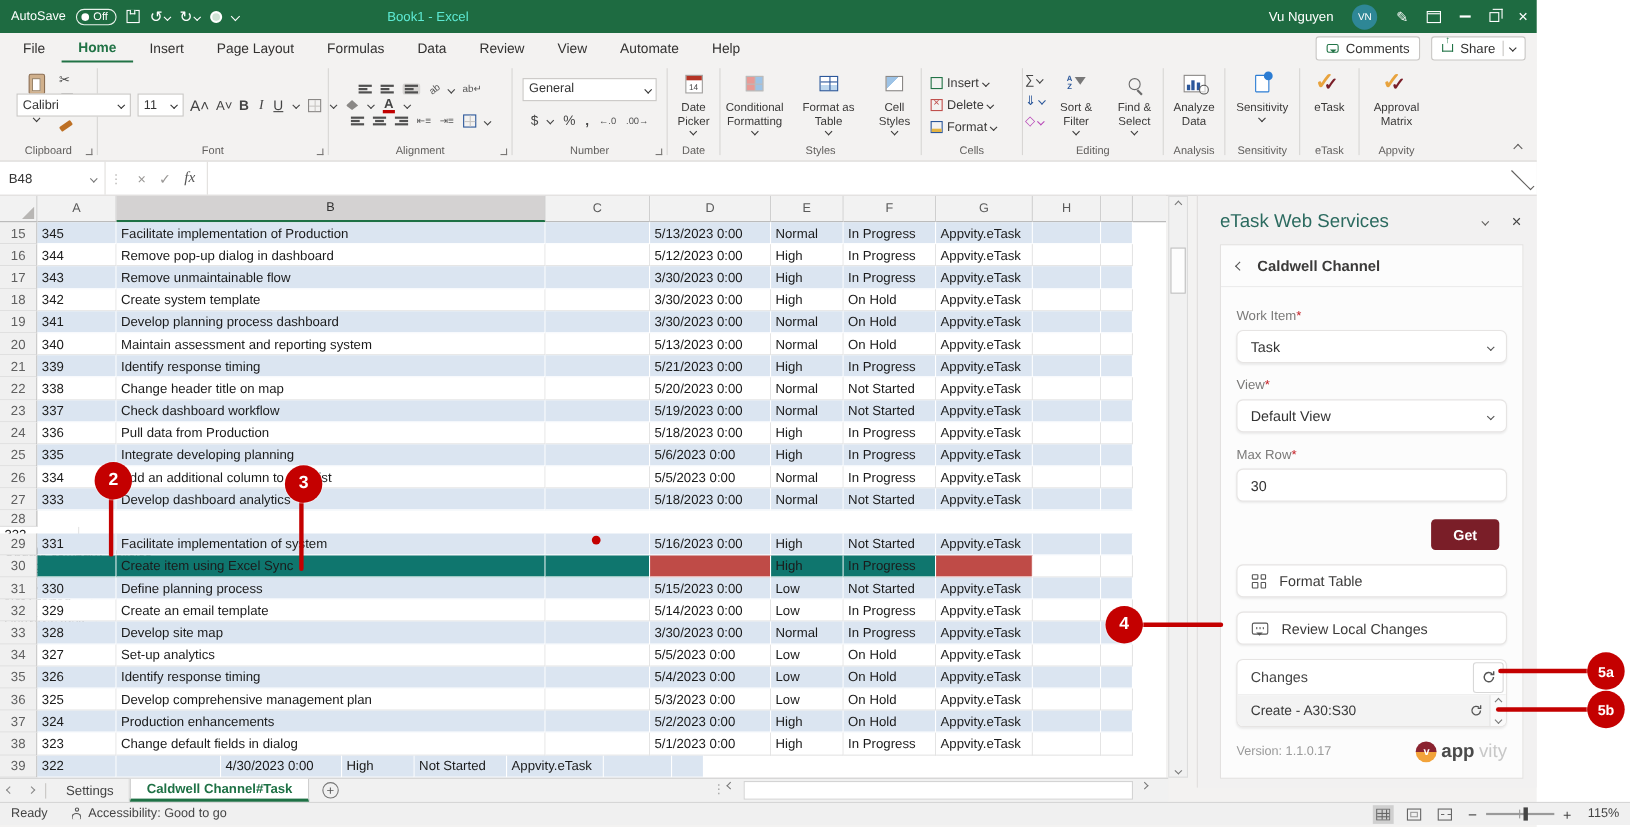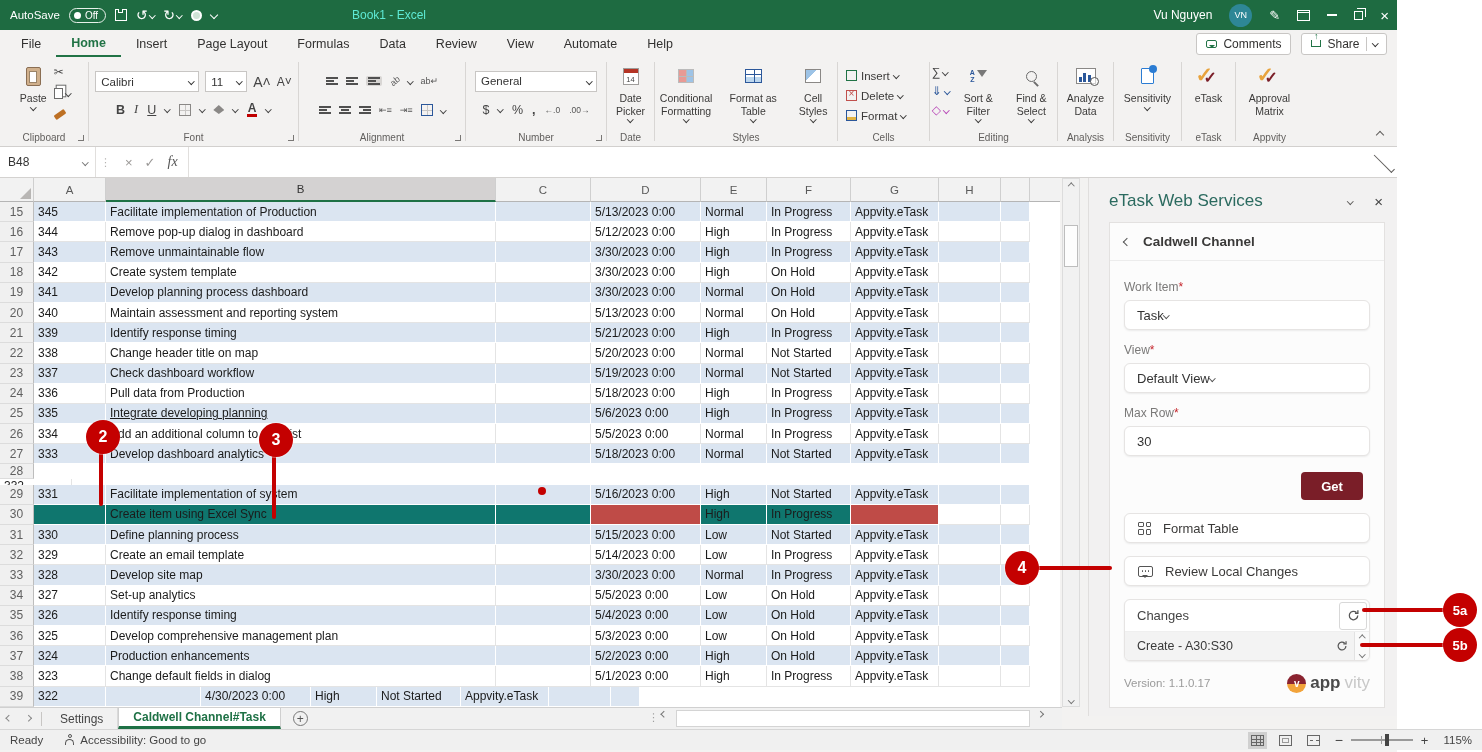--- a/index.html
+++ b/index.html
@@ -170,21 +170,21 @@
   .p-title{font-size:17px;color:#2b6a5f}
   .p-caret{margin-left:auto;color:#605e5c}
   .p-close{margin-left:22px;color:#444;font-size:15px;line-height:1}
   .p-card{position:absolute;left:20px;top:44px;width:276px;height:486px;background:#fcfcfc;border:1px solid #e3e1e0;display:flex;flex-direction:column}
   .p-back{display:flex;align-items:center;gap:13px;height:38px;padding:0 14px;border-bottom:1px solid #ececec;font-size:13.5px;font-weight:700;color:#3b3a39}
   .p-back .chev{color:#555}
   .p-body{padding:6px 14px 12px;display:flex;flex-direction:column;flex:1}
   .p-label{font-size:12px;color:#7a7978;margin:13px 0 6px}
   .req{color:#c5262c}
   .p-select,.p-input{height:30px;background:#fff;border:1px solid #e6e4e3;border-radius:6px;box-shadow:0 1px 2px rgba(0,0,0,.07);
-        display:flex;align-items:center;justify-content:flex-start;padding:0 12px;font-size:13px;color:#333}
+        display:flex;align-items:center;justify-content:space-between;padding:0 12px;font-size:13px;color:#333}
   .p-select .chev{color:#555}
   .p-get{margin:16px 7px 0 auto;width:62px;height:28px;background:#7a1e28;border-radius:4px;color:#fff;font-size:13px;font-weight:700;display:flex;align-items:center;justify-content:center}
   .p-btn{margin-top:13px;height:30px;background:#fff;border:1px solid #e6e4e3;border-radius:6px;box-shadow:0 1px 2px rgba(0,0,0,.07);
         display:flex;align-items:center;gap:12px;padding:0 13px;font-size:13px;color:#3b3a39}
   .i-grid4{width:13px;height:13px;display:grid;grid-template-columns:1fr 1fr;gap:2px}
   .i-grid4 b{border:1.3px solid #555;border-radius:1px}
   .i-comment{width:15px;height:11px;border:1.3px solid #555;border-radius:2px;position:relative;display:flex;align-items:center;justify-content:center;gap:1.5px}
   .i-comment:after{content:'';position:absolute;left:3px;bottom:-5px;border:3px solid transparent;border-top-color:#555}
   .i-comment i{width:1.5px;height:1.5px;background:#555;border-radius:50%}
   .p-changes{margin-top:13px;background:#fff;border:1px solid #e6e4e3;border-radius:6px;box-shadow:0 1px 2px rgba(0,0,0,.07);overflow:hidden}
@@ -291,21 +291,21 @@
               <span class="ic-brush"></span>
             </span>
         </span>
       </div>
       <span class="rg-label">Clipboard</span>
       <span class="lnchr"></span>
     </div>
     <div class="rsep"></div>
 
     <div class="rgroup" style="width:209px">
-      <div class="rg-c" style="flex-direction:column;align-items:center;gap:6px">
+      <div class="rg-c" style="flex-direction:row;align-items:center;gap:6px">
         <span class="toolrow">
           <span class="combo" style="width:104px">
               <span>Calibri</span>
               <span class="chev d sm"></span>
             </span>
           <span class="combo" style="width:42px">
               <span>11</span>
               <span class="chev d sm"></span>
             </span>
           <span class="fontA" style="font-size:14px">A˄</span>
@@ -708,21 +708,21 @@
           <div class="gcell" style="width: 110px;">5/18/2023 0:00</div>
           <div class="gcell" style="width: 66px;">High</div>
           <div class="gcell" style="width: 84px;">In Progress</div>
           <div class="gcell" style="width: 88px;">Appvity.eTask</div>
           <div class="gcell" style="width: 62px;"></div>
           <div class="gcell" style="width: 29px;"></div>
         </div>
         <div class="grow" style="height: 20.2px;">
           <div class="gut" style="width: 34px;">25</div>
           <div class="gcell band" style="width: 72px;">335</div>
-          <div class="gcell band" style="width: 390px; text-decoration: underline;">Integrate developing planning</div>
+          <div class="gcell band" style="width: 390px;">Integrate developing planning</div>
           <div class="gcell band" style="width: 95px;"></div>
           <div class="gcell band" style="width: 110px;">5/6/2023 0:00</div>
           <div class="gcell band" style="width: 66px;">High</div>
           <div class="gcell band" style="width: 84px;">In Progress</div>
           <div class="gcell band" style="width: 88px;">Appvity.eTask</div>
           <div class="gcell band" style="width: 62px;"></div>
           <div class="gcell band" style="width: 29px;"></div>
         </div>
         <div class="grow" style="height: 20.2px;">
           <div class="gut" style="width: 34px;">26</div>

